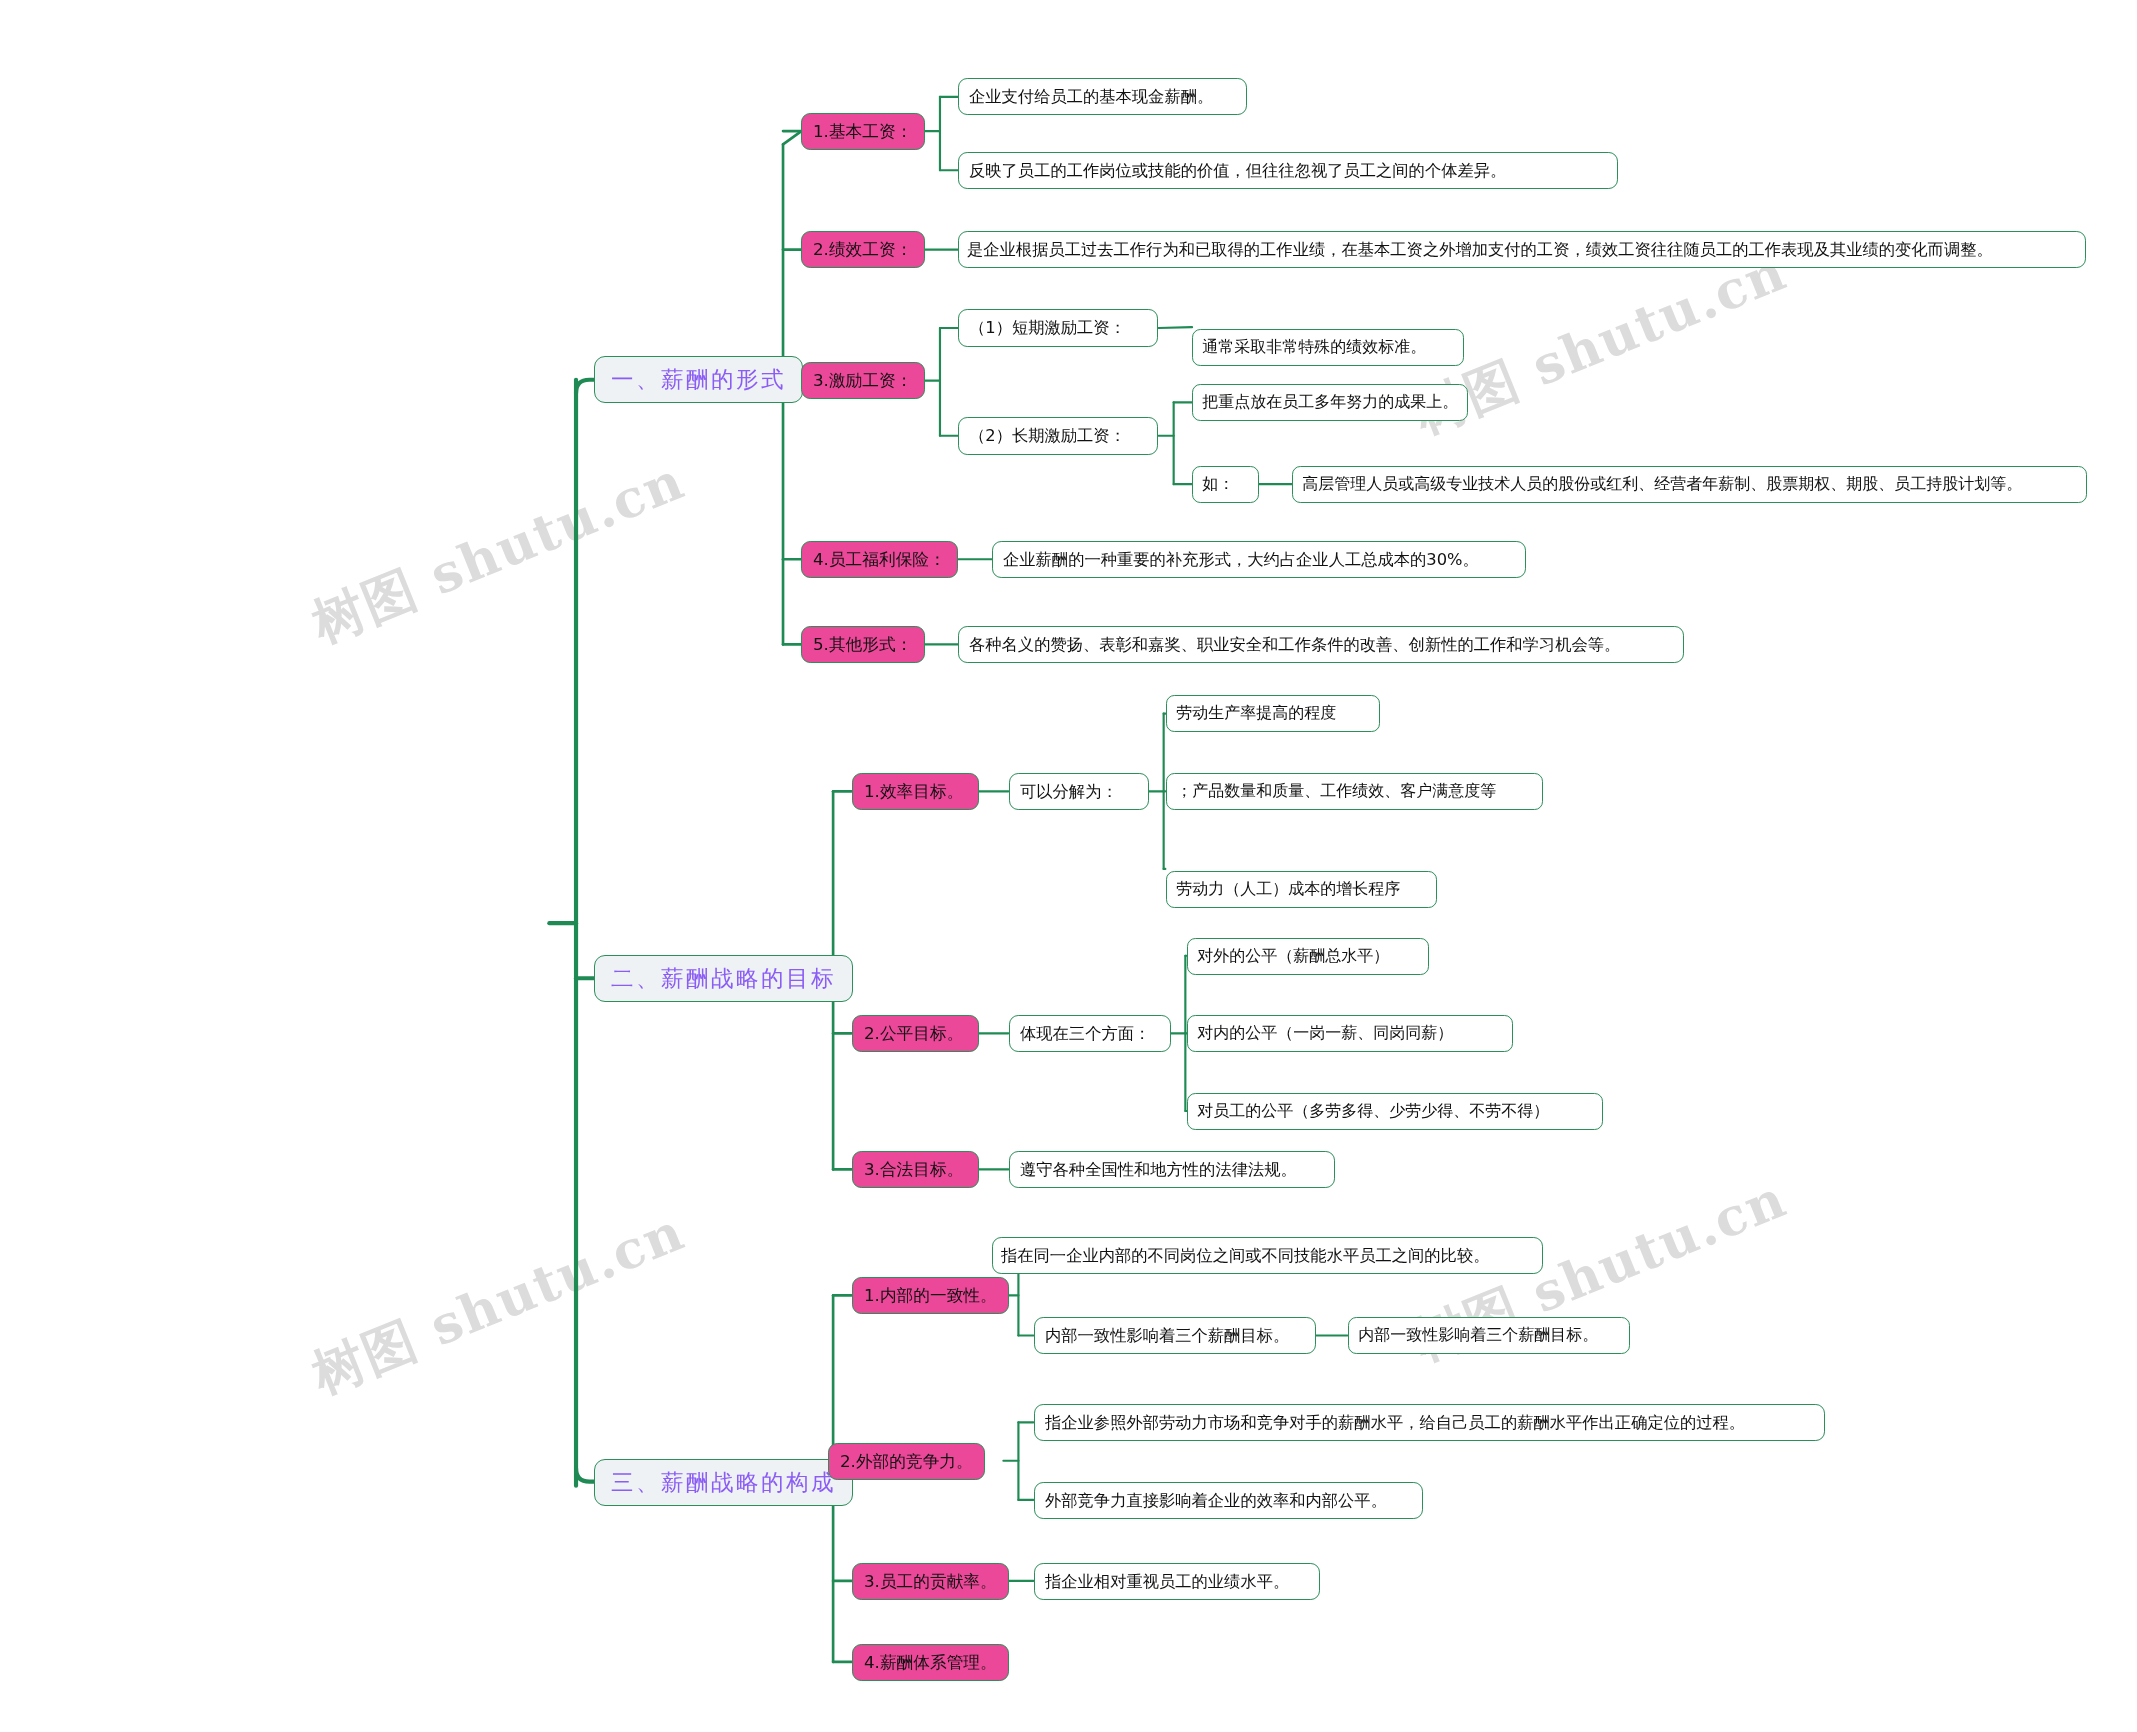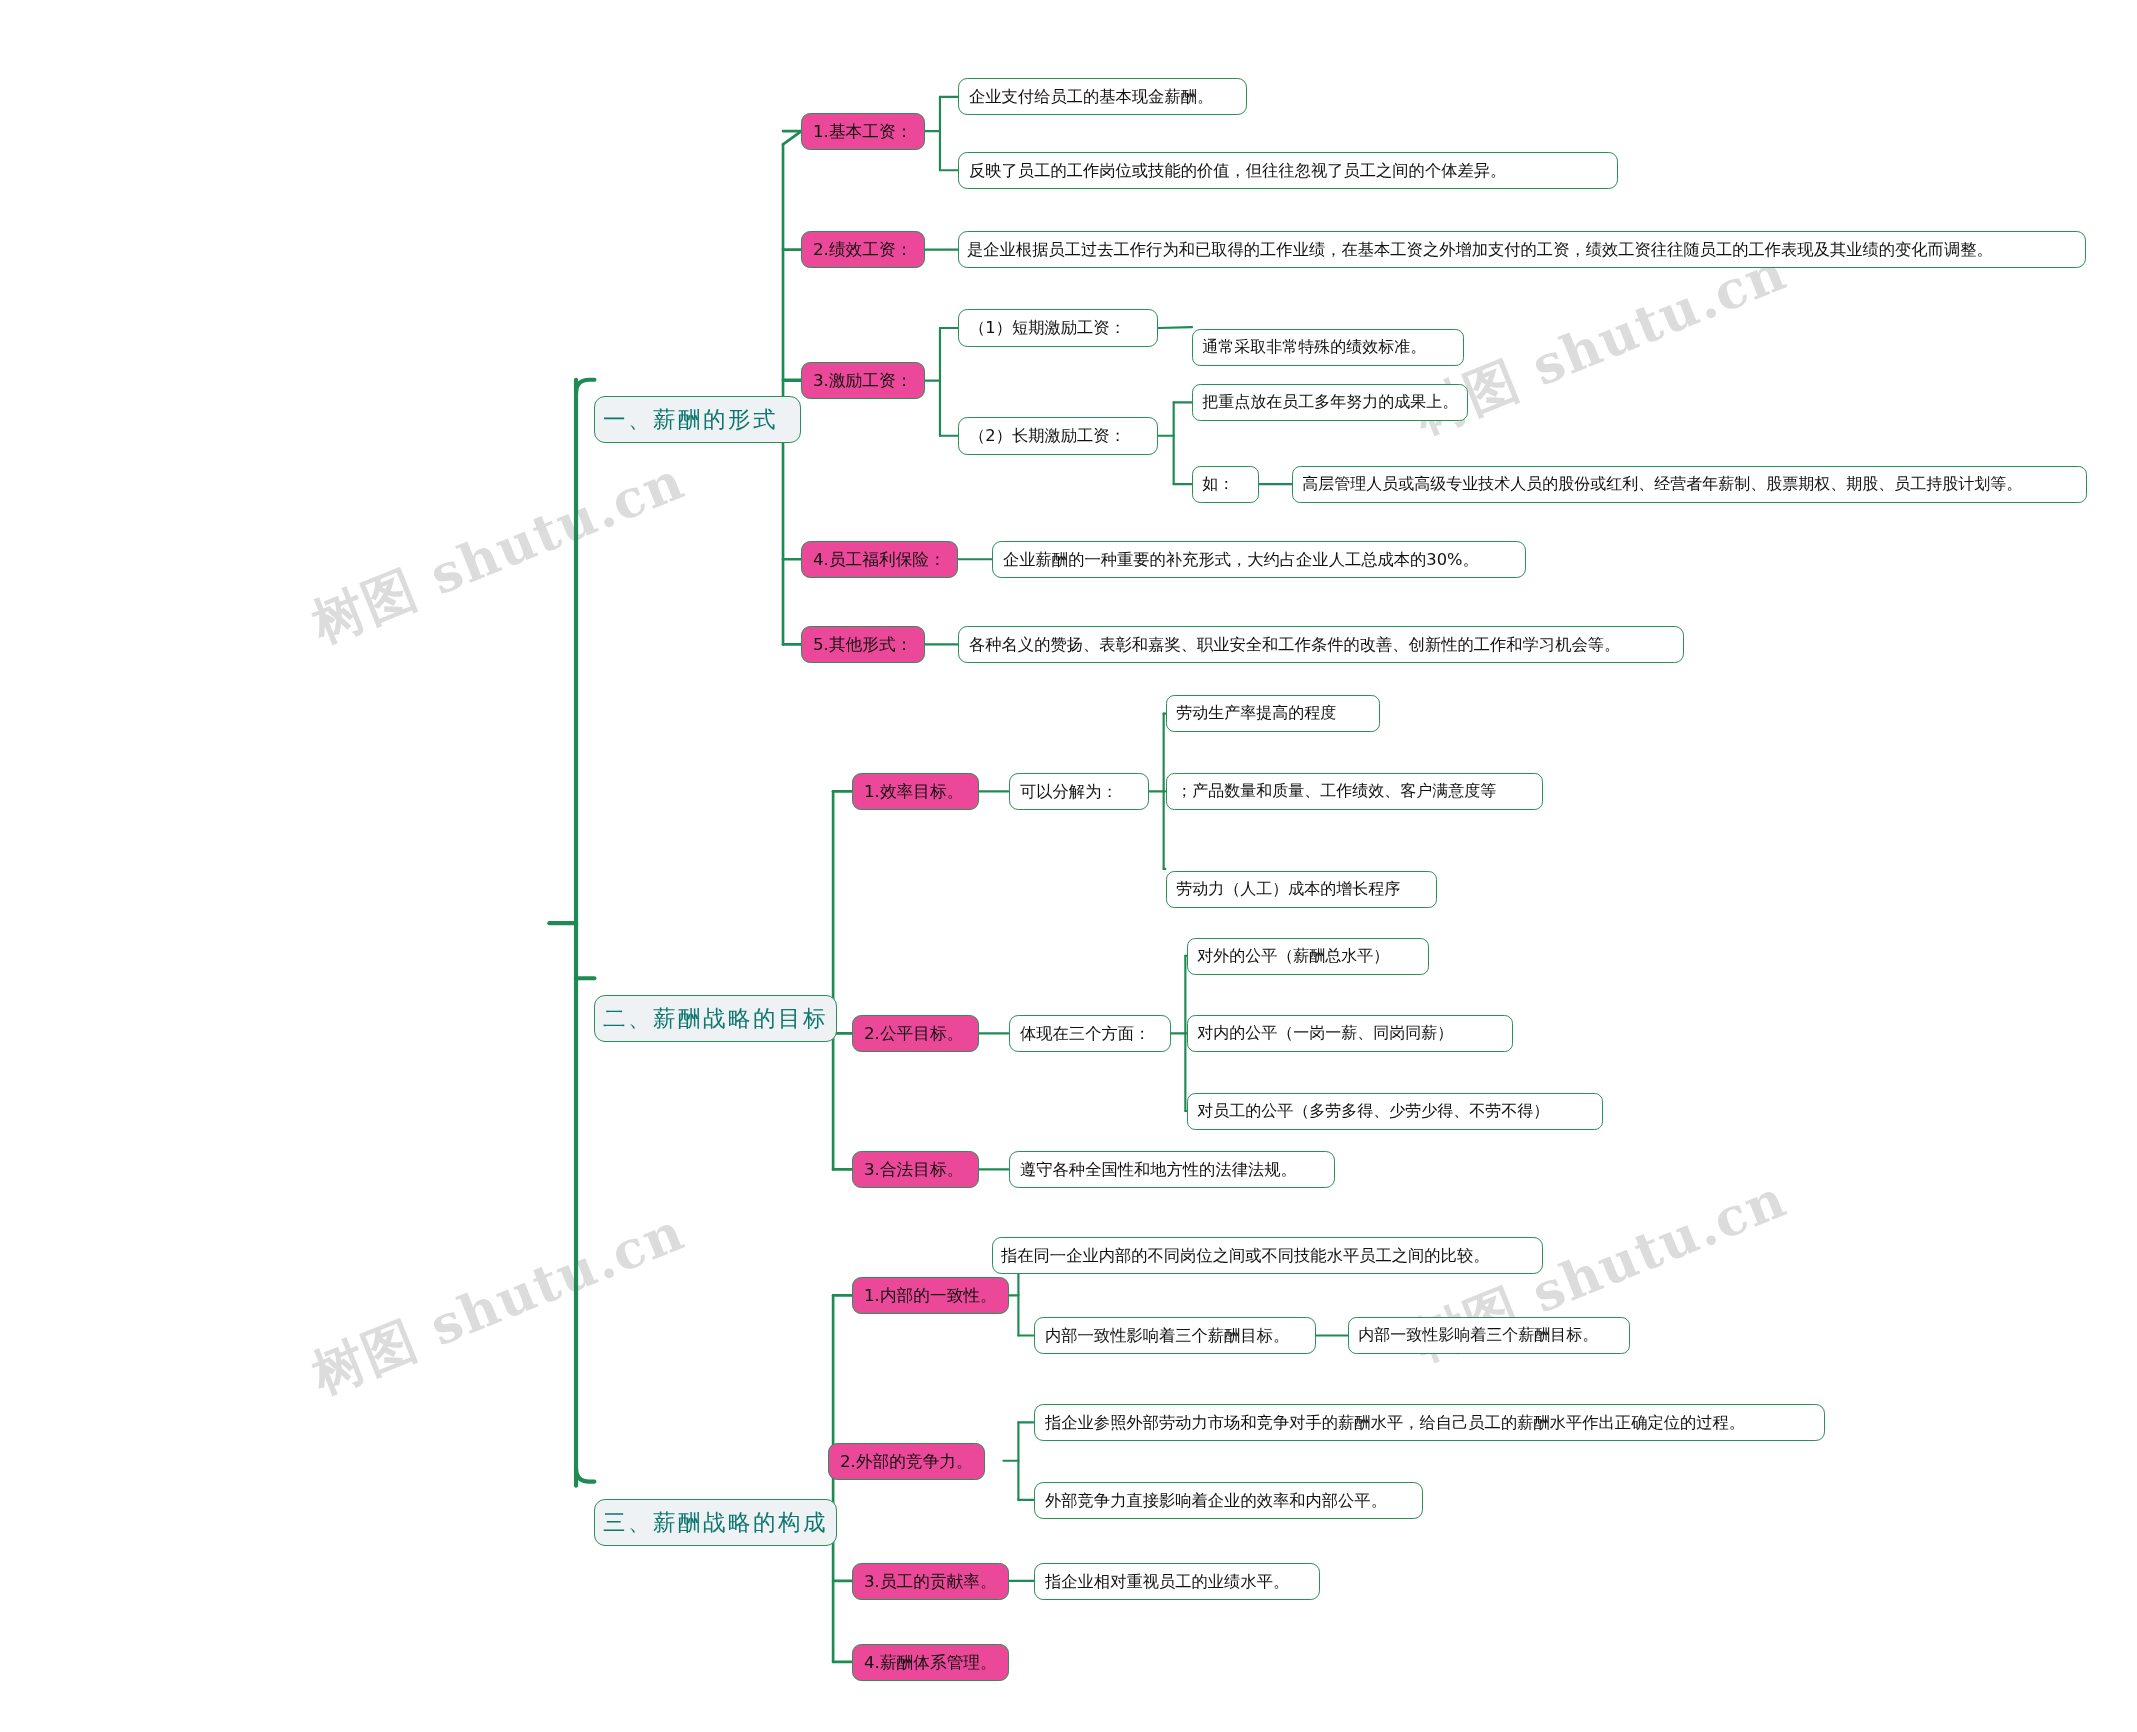--- a/index.html
+++ b/index.html
@@ -22,23 +22,23 @@
   .twig{stroke-width:2.6;}
 
   
   .node{position:absolute;box-sizing:border-box;display:flex;align-items:center;
         border-radius:10px;white-space:nowrap;}
 
   .root{background:#2b9158;color:#ffffff;border-radius:15px;
         font-size:31px;padding:0 22px;letter-spacing:0.8px;
         box-shadow:0 0.8px 1.7px rgba(0,0,0,.18);}
 
-  .lvl1{background:#eef2f5;border:1.7px solid #2b8f58;color:#0f766e;
-        font-size:22.5px;padding:0 8px;border-radius:11px;
-        letter-spacing:2.5px;margin-top:40px;}
+  .lvl1{background:#eef2f5;border:1.7px solid #2b8f58;color:#8b5cf6;
+        font-size:22.5px;padding:0 16px;border-radius:11px;
+        letter-spacing:2.5px;}
 
   .lvl2{background:#ec4899;border:1.3px solid #2b8f58;color:#111111;
         font-size:16.7px;padding:0 11px;border-radius:9.2px;}
 
   .lvl3{background:#ffffff;border:1.3px solid #2b8f58;color:#111111;
         font-size:16.3px;padding:0 10px;border-radius:9.2px;}
 
   .lvl4{background:#ffffff;border:1.3px solid #2b8f58;color:#111111;
         font-size:16px;padding:0 9.2px;border-radius:8.3px;}
 </style>

